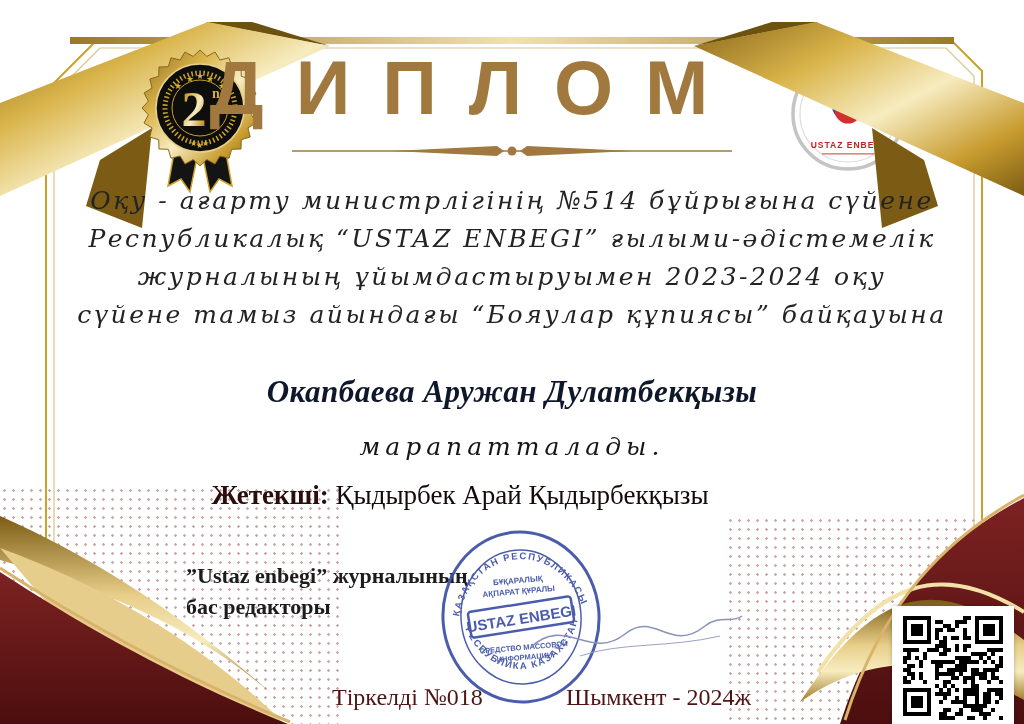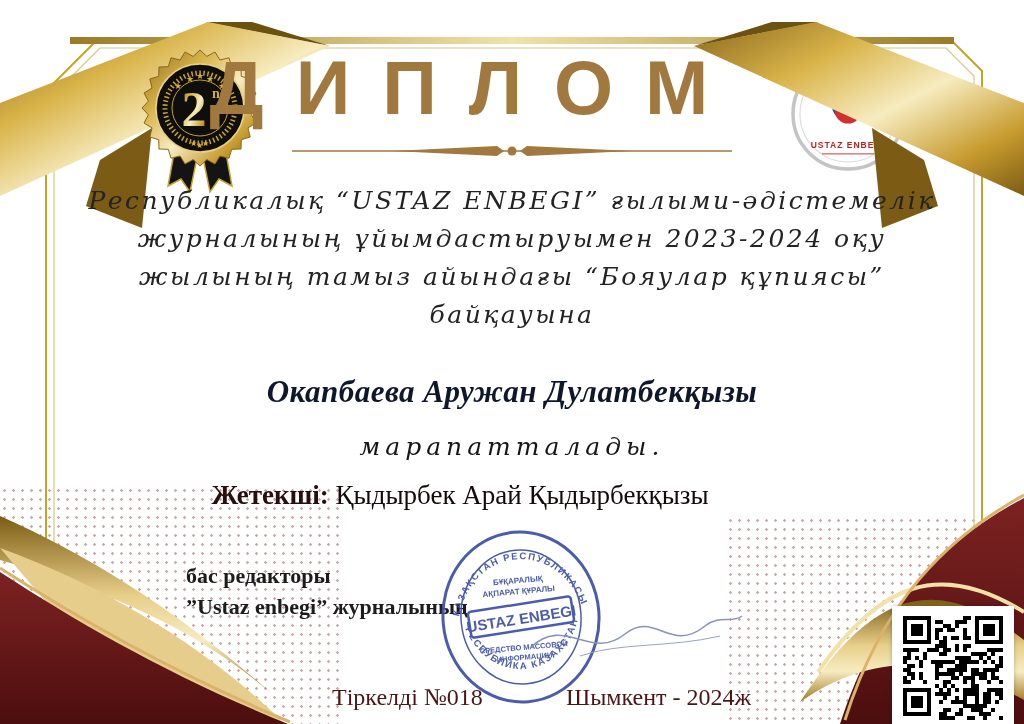--- a/index.html
+++ b/index.html
@@ -163,33 +163,34 @@
 
   <div class="page-title">ДИПЛОМ</div>
   <svg class="divider" viewBox="0 0 440 22">
     <line x1="0" y1="11" x2="440" y2="11" stroke="#a1793f" stroke-width="1.5"></line>
     <polygon points="100,11 205,6 212,11 205,16" fill="#a1793f"></polygon>
     <polygon points="340,11 235,6 228,11 235,16" fill="#a1793f"></polygon>
     <circle cx="220" cy="11" r="4.5" fill="#a1793f"></circle>
   </svg>
 
   <div class="body-text">
+    <div>Оқу - ағарту министрлігінің №514 бұйрығына сүйене</div>
     <div>Республикалық “USTAZ ENBEGI” ғылыми-әдістемелік</div>
     <div>журналының ұйымдастыруымен 2023-2024 оқу</div>
-    <div>жылының тамыз айындағы “Бояулар құпиясы” байқауына</div>
+    <div>сүйене тамыз айындағы “Бояулар құпиясы” байқауына</div>
   </div>
 
   <div class="recipient">Окапбаева Аружан Дулатбекқызы</div>
   <div class="award-line">марапатталады.</div>
 
   <div class="supervisor"><span class="lbl">Жетекші:</span><span> Қыдырбек Арай Қыдырбекқызы</span></div>
 
   <div class="editor-role">
+    <div>”Ustaz enbegi” журналының</div>
     <div>бас редакторы</div>
-    <div>”Ustaz enbegi” журналының</div>
   </div>
 
   <div class="stamp-wrap">
     <svg width="166" height="178" viewBox="-83 -89 166 178" fill="#3c4fa5">
       <defs>
         <path id="arcTop" d="M -64,14 A 64 72 0 0 1 64,14"></path>
         <path id="arcBot" d="M -60,-16 A 60 68 0 0 0 60,-16"></path>
       </defs>
       <ellipse rx="78" ry="85" fill="none" stroke="#3c4fa5" stroke-width="3"></ellipse>
       <ellipse rx="60" ry="67" fill="none" stroke="#3c4fa5" stroke-width="1.5"></ellipse>

